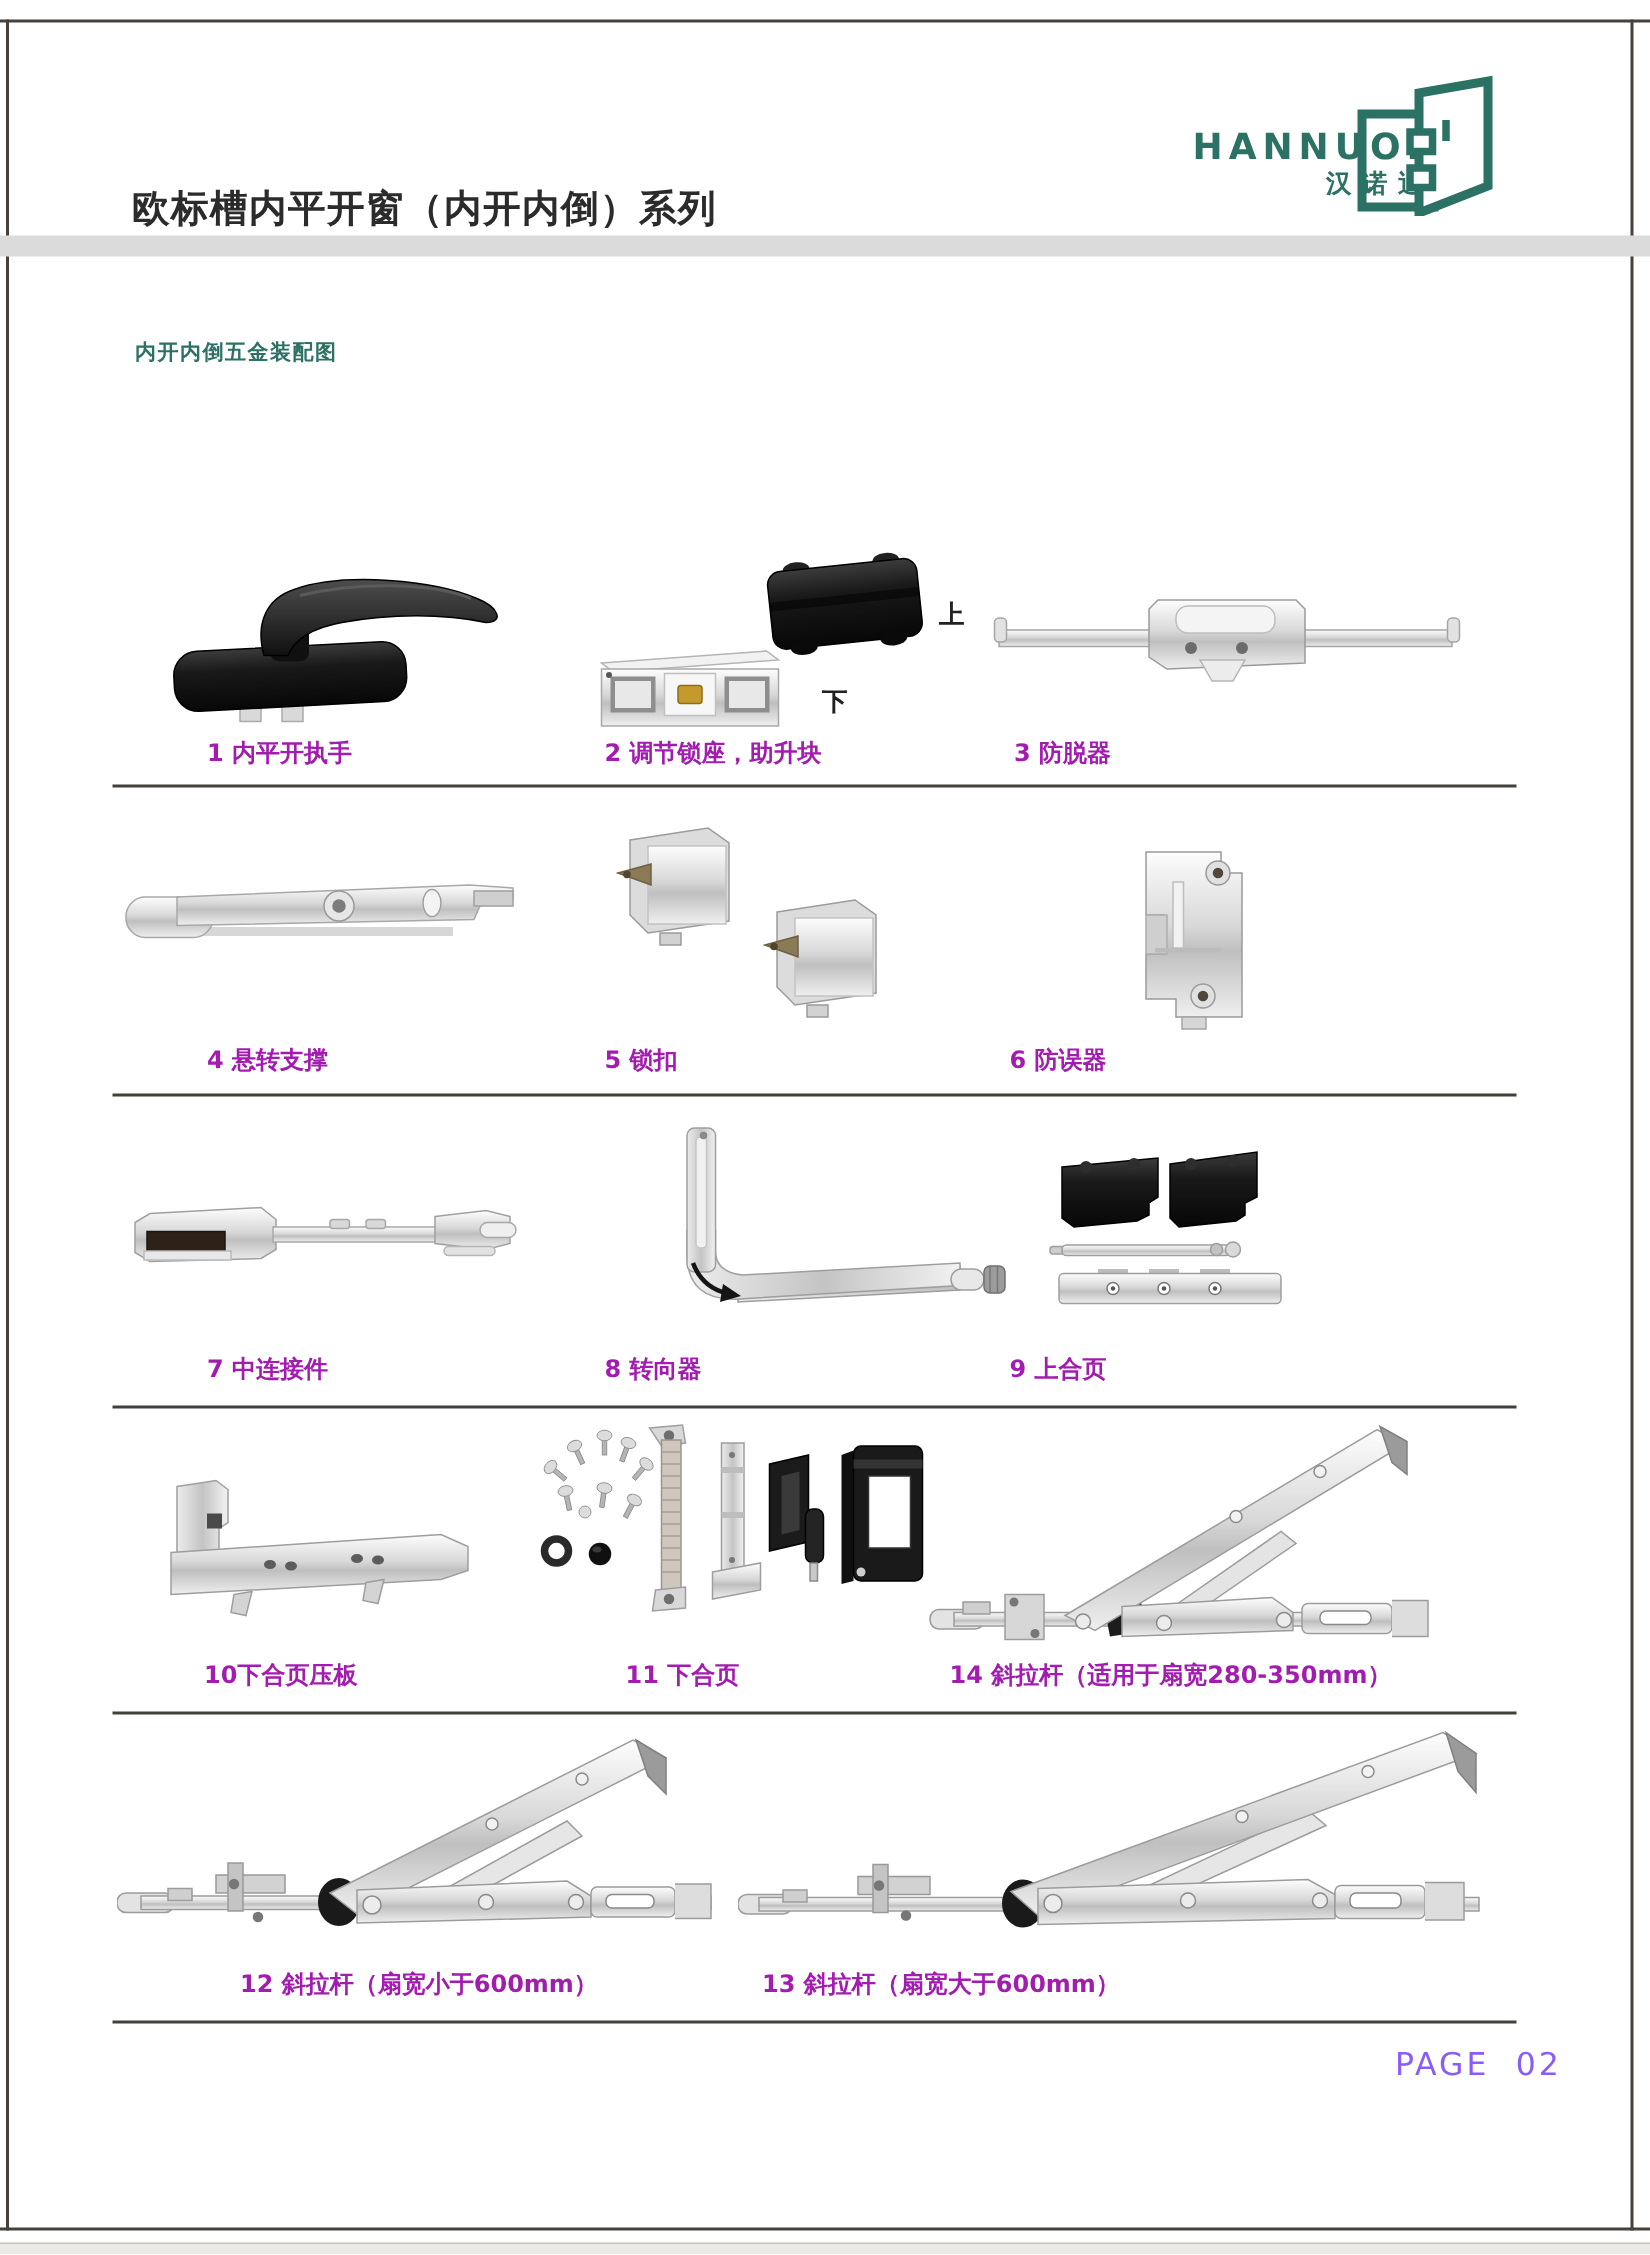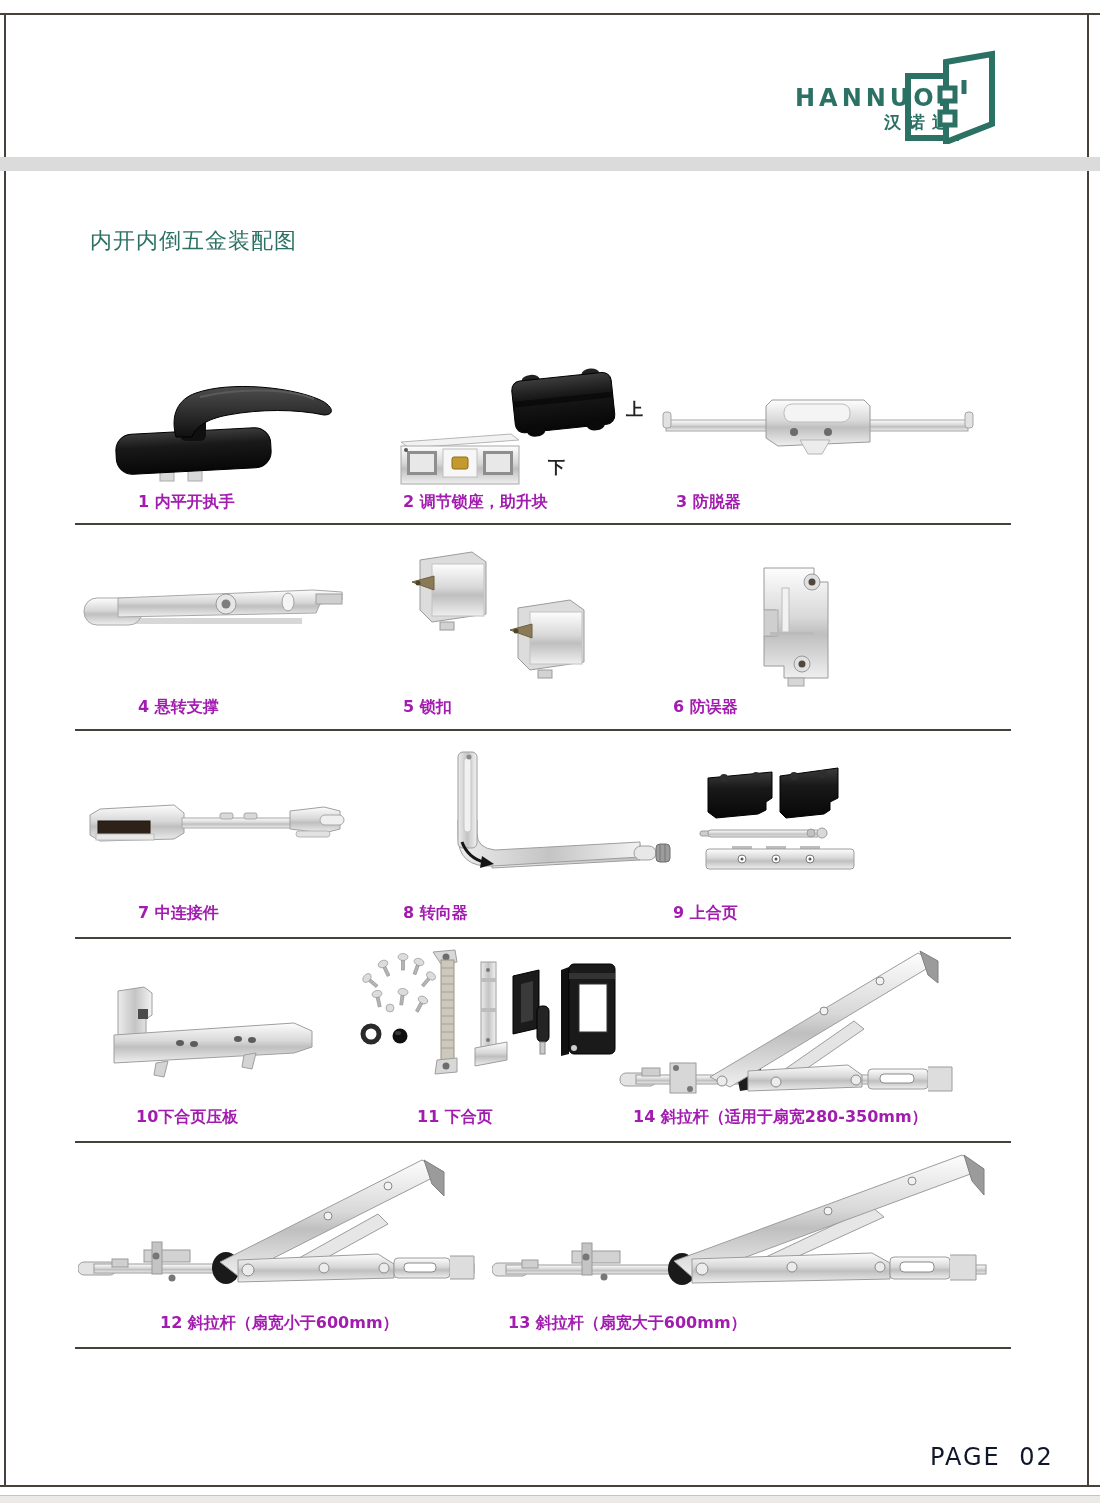--- a/index.html
+++ b/index.html
@@ -12,26 +12,26 @@
   .b-left{left:4px;top:13px;width:2px;height:1474px;background:#46413b;}
   .b-right{left:1087px;top:13px;width:2px;height:1474px;background:#46413b;}
   .bottom-strip{left:0;top:1495px;width:1100px;height:8px;background:#eceae7;border-top:1px solid #c6c3c0;}
   
   .doc-title{left:88px;top:122px;font-size:25px;font-weight:bold;color:#2b2b2b;letter-spacing:1px;white-space:nowrap;}
   .gray-bar{left:0;top:157px;width:1100px;height:14px;background:#dbdbdb;}
   .logo-en{left:795px;top:84px;font-size:24px;font-weight:bold;color:#2b7164;letter-spacing:4px;white-space:nowrap;}
   .logo-cn{left:884px;top:111px;font-size:17px;font-weight:bold;color:#2b7164;letter-spacing:7px;white-space:nowrap;}
   .logo-icon{left:902px;top:50px;}
   
-  .section-title{left:90px;top:226px;font-size:22px;font-weight:normal;color:#2c7164;letter-spacing:1px;white-space:nowrap;}
+  .section-title{left:90px;top:226px;font-size:14px;font-weight:bold;color:#2c7164;letter-spacing:1px;white-space:nowrap;}
   
   .sep{left:75px;width:936px;height:2px;background:#44403a;}
   .item-label{font-size:16px;font-weight:bold;color:#a21caf;white-space:nowrap;}
   .tag{font-size:17px;font-weight:bold;color:#222;}
-  .page-num{left:930px;top:1443px;font-size:24px;color:#0f172a;letter-spacing:2px;word-spacing:9px;white-space:nowrap;}
+  .page-num{left:930px;top:1364px;font-size:21px;color:#8b5cf6;letter-spacing:2px;word-spacing:9px;white-space:nowrap;}
 </style>
 </head>
 <body>
 
 <div class="page">
 
   <svg width="0" height="0" style="position:absolute" aria-hidden="true">
     <defs>
       <linearGradient id="chrV" x1="0" y1="0" x2="0" y2="1">
         <stop offset="0" stop-color="#fdfdfd"></stop>
@@ -55,20 +55,21 @@
       </linearGradient>
     </defs>
   </svg>
 
   <div class="abs b-top"></div>
   <div class="abs b-bottom"></div>
   <div class="abs b-left"></div>
   <div class="abs b-right"></div>
   <div class="abs bottom-strip"></div>
 
+  <div class="abs doc-title">欧标槽内平开窗（内开内倒）系列</div>
   <div class="abs gray-bar"></div>
   <div class="abs logo-en">HANNUODI</div>
   <div class="abs logo-cn">汉诺迪</div>
   <svg class="abs logo-icon" width="94" height="94" viewBox="0 0 94 94">
     <rect x="6" y="26" width="48" height="62" fill="none" stroke="#2b7164" stroke-width="6"></rect>
     <polygon points="44,12 90,4 90,74 44,92" fill="#ffffff" stroke="#2b7164" stroke-width="6"></polygon>
     <rect x="38" y="38" width="15" height="13" fill="#ffffff" stroke="#2b7164" stroke-width="5"></rect>
     <rect x="38" y="62" width="15" height="13" fill="#ffffff" stroke="#2b7164" stroke-width="5"></rect>
     <line x1="62" y1="30" x2="62" y2="44" stroke="#2b7164" stroke-width="5"></line>
   </svg>

